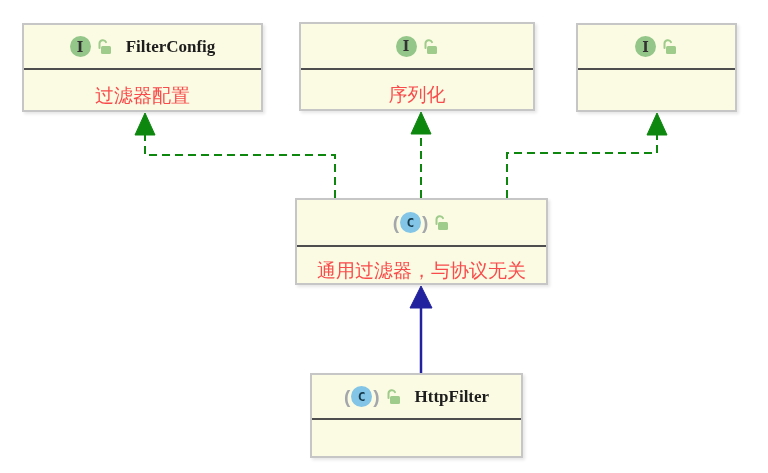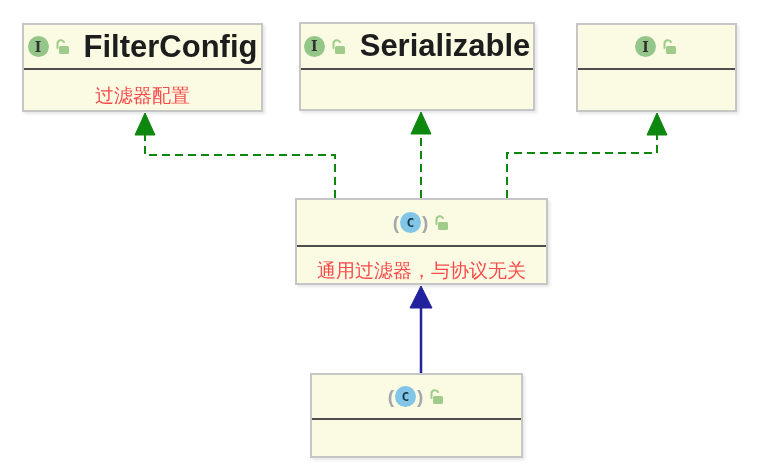--- a/index.html
+++ b/index.html
@@ -63,23 +63,23 @@
   .class-badge::before{content:"(";color:var(--paren);font-size:19px;font-weight:bold;margin-right:1px;}
   .class-badge::after{content:")";color:var(--paren);font-size:19px;font-weight:bold;margin-left:1px;}
   .badge.cls{
     background:var(--class-icon);
     color:var(--class-letter);
     font-family:"DejaVu Sans Mono", monospace;
     font-weight:bold;font-size:13px;line-height:1;
   }
   .lock{color:var(--lock-icon);display:flex;align-items:center;flex:0 0 auto;}
   .node-name{
-    font-family:Liberation Sans, sans-serif;
+    font-family:Liberation Serif, serif;
     font-weight:bold;
-    font-size:31px;
+    font-size:17px;
     color:var(--name-text);
     white-space:nowrap;
   }
   .comment-row{
     flex:1 1 auto;
     display:flex;align-items:center;justify-content:center;
     font-size:19px;
     color:var(--comment-text);
     white-space:nowrap;
     margin-top:11px;
@@ -129,22 +129,22 @@
     <div class="title-row" style="height:46px;">
       <span class="icon-cluster">
         <span class="badge iface">I</span>
         <span class="lock">
           <svg width="17" height="17" viewBox="0 0 17 17">
               <rect x="5" y="8" width="10" height="8" rx="1.5" fill="currentColor"></rect>
               <path d="M3.5 10 V5.5 A3.4 3.4 0 0 1 10 4.2" fill="none" stroke="currentColor" stroke-width="2" stroke-linecap="round"></path>
             </svg>
         </span>
       </span>
-      <span class="node-name">Serializable</span>
     </div>
+    <div class="comment-row">序列化</div>
   </div>
 
   <div class="uml-box" style="left:576px;top:23px;width:161px;height:89px;">
     <div class="title-row" style="height:45px;">
       <span class="icon-cluster">
         <span class="badge iface">I</span>
         <span class="lock">
           <svg width="17" height="17" viewBox="0 0 17 17">
               <rect x="5" y="8" width="10" height="8" rx="1.5" fill="currentColor"></rect>
               <path d="M3.5 10 V5.5 A3.4 3.4 0 0 1 10 4.2" fill="none" stroke="currentColor" stroke-width="2" stroke-linecap="round"></path>
@@ -177,16 +177,17 @@
         <span class="class-badge">
           <span class="badge cls">C</span>
         </span>
         <span class="lock">
           <svg width="17" height="17" viewBox="0 0 17 17">
               <rect x="5" y="8" width="10" height="8" rx="1.5" fill="currentColor"></rect>
               <path d="M3.5 10 V5.5 A3.4 3.4 0 0 1 10 4.2" fill="none" stroke="currentColor" stroke-width="2" stroke-linecap="round"></path>
             </svg>
         </span>
       </span>
+      <span class="node-name">HttpFilter</span>
     </div>
   </div>
 
 </div>
 
 </body></html>

